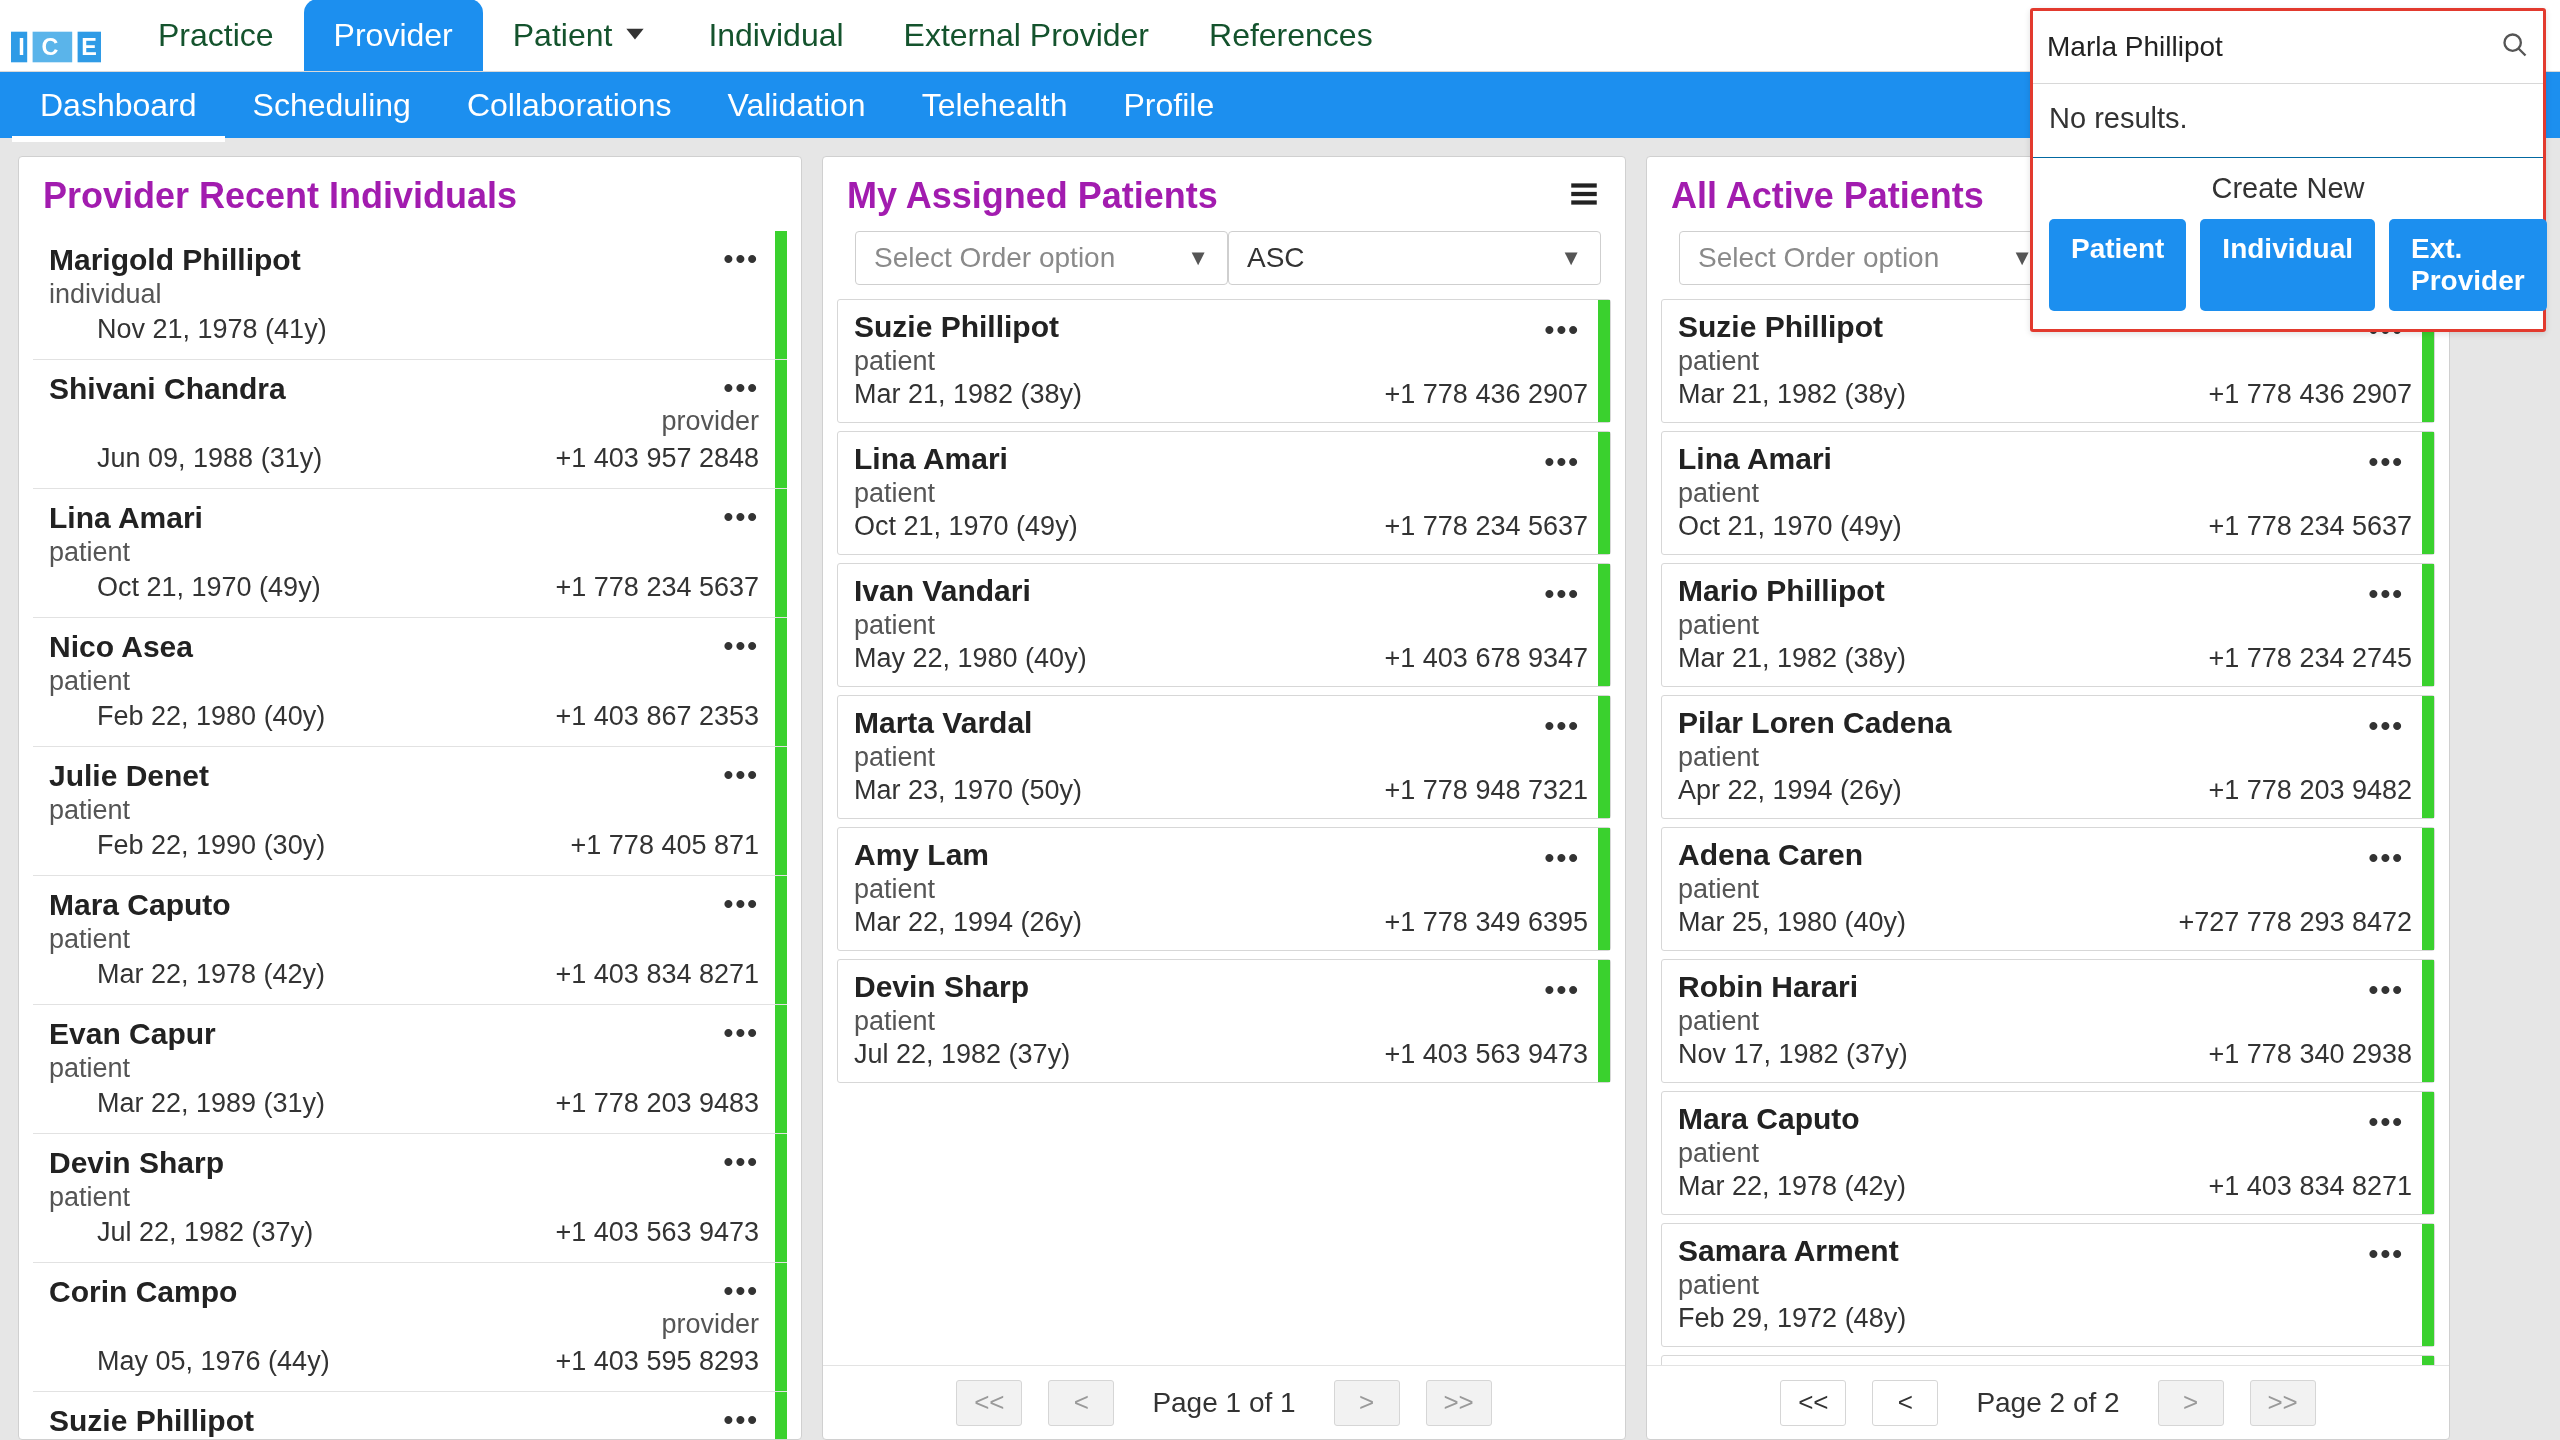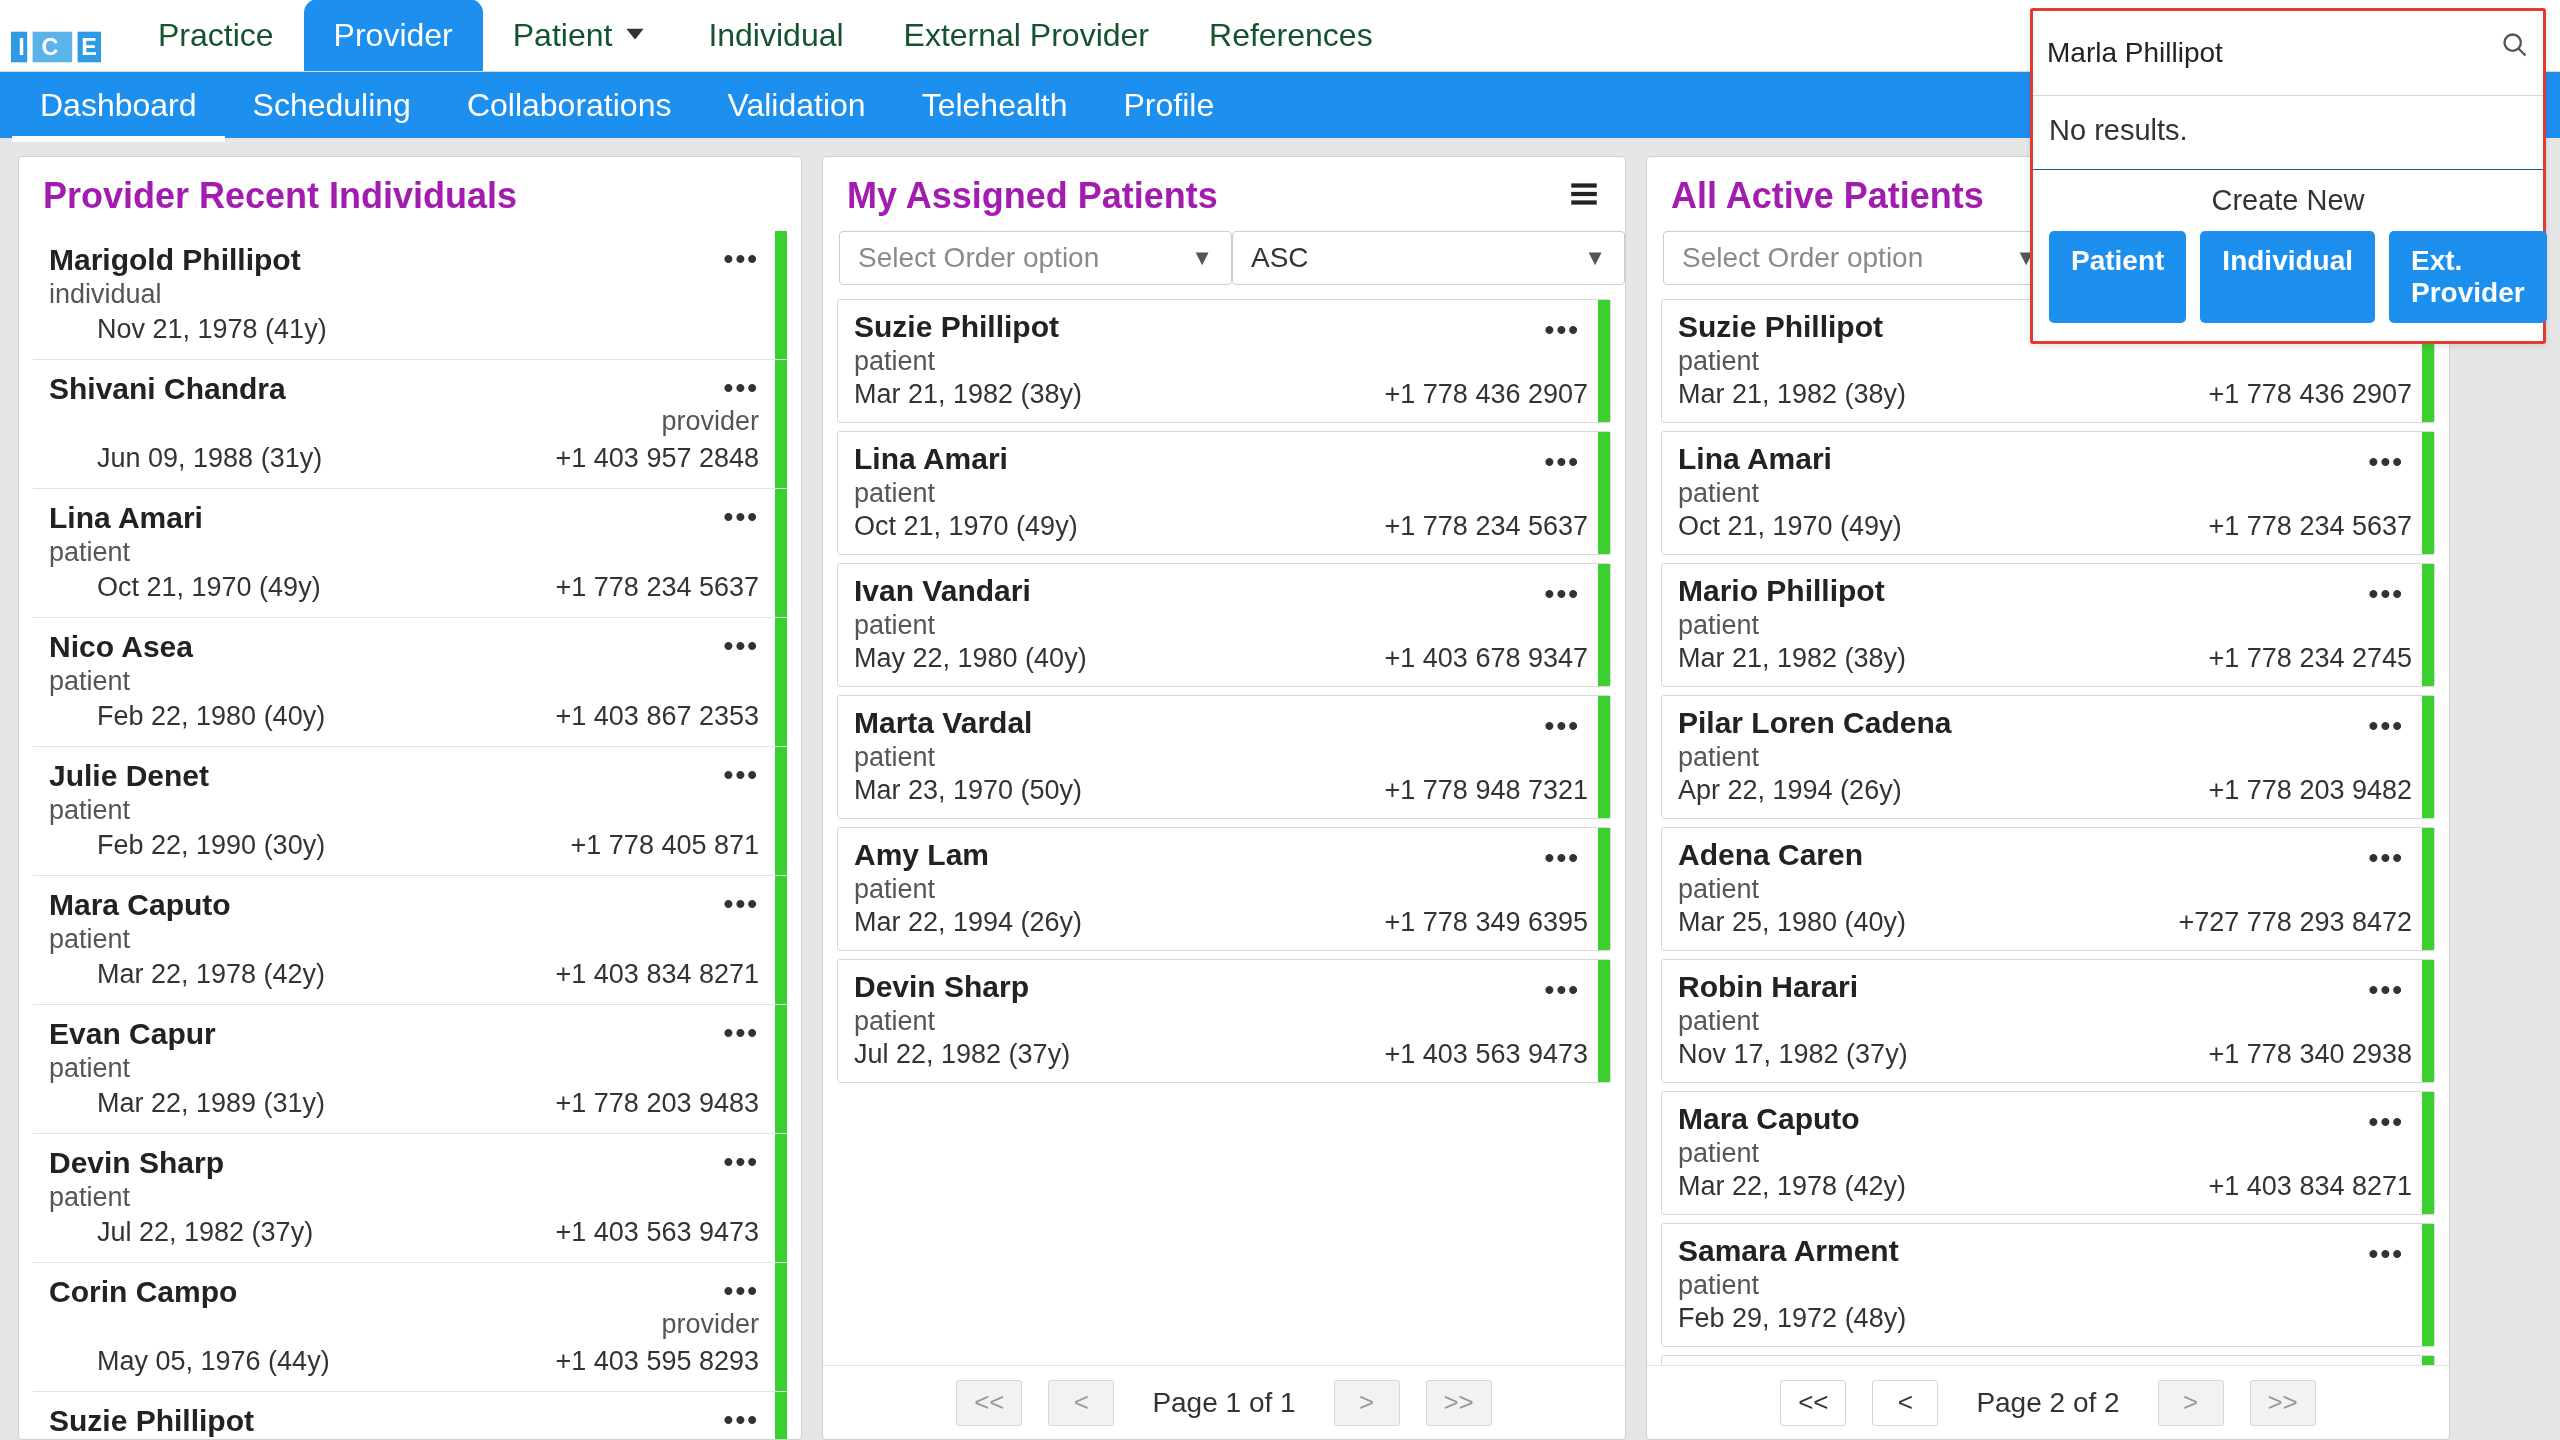--- a/index.html
+++ b/index.html
@@ -36,21 +36,21 @@
   .workspace { padding:18px 18px 0 18px; display:flex; gap:20px; height:calc(1440px - 72px - 66px); }
   .panel { background:#fff; border:1px solid #d0d0d0; border-radius:4px; display:flex; flex-direction:column; min-width:0; }
   .panel.col1 { width:784px; }
   .panel.col2 { width:804px; }
   .panel.col3 { width:804px; }
 
   .panel-header { display:flex; align-items:center; justify-content:space-between; padding:18px 24px 14px 24px; }
   .panel-title { font-size:36px; font-weight:700; color:#a21caf; }
   .hamburger svg { width:34px; height:34px; }
 
-  .filter-row { display:flex; padding:0 0 14px 16px; }
+  .filter-row { display:flex; padding:0 24px 14px 16px;margin-left:16px; }
   .select-box {
     flex:1; height:54px; border:1px solid #cfcfcf; border-radius:4px; background:#fff;
     display:flex; align-items:center; justify-content:space-between; padding:0 18px; color:#8a8a8a; font-size:28px;
   }
   .select-small { width:150px; color:#333; }
   .select-box .tri { font-size:22px; color:#555; }
 
   .list { flex:1; overflow:hidden; padding:0 14px; }
   .card {
     border:1px solid #d7d7d7; border-radius:3px; margin-bottom:8px; position:relative; padding:10px 22px 12px 16px;
@@ -77,21 +77,21 @@
   .pager { height:74px; border-top:1px solid #e3e3e3; display:flex; align-items:center; justify-content:center; gap:26px; }
   .pg-btn { min-width:66px; height:46px; border:1px solid #d6d6d6; background:#f2f2f2; color:#9a9a9a; display:flex; align-items:center; justify-content:center; font-size:26px; border-radius:3px; }
   .pg-btn.enabled { background:#fff; color:#333; cursor:pointer; }
   .pg-label { font-size:28px; color:#333; padding:0 12px; }
 
   
   .search-pop {
     position:absolute; top:8px; right:14px; width:516px; background:#fff; border:3px solid #e23a2e;
     border-radius:3px; z-index:50; box-shadow:0 2px 6px rgba(0,0,0,.12);
   }
-  .search-input-row { display:flex; padding:20px 14px; }
+  .search-input-row { display:flex; align-items:center; padding:14px 14px; }
   .search-input { flex:1; border:none; outline:none; font-size:28px; color:#222; height:44px; }
   .search-icon svg { width:28px; height:28px; stroke:#555; fill:none; stroke-width:2; }
   .search-sep { height:1px; background:#d8d8d8; }
   .no-results { padding:18px 16px 22px 16px; font-size:29px; color:#333; }
   .create-head { text-align:center; font-size:29px; color:#333; padding:14px 0 14px 0; border-top:1px solid #0369a1; }
   .create-row { display:flex; gap:14px; padding:0 16px 18px 16px; }
   .create-btn { background:#1c8fef; color:#fff; font-size:28px; font-weight:600; padding:14px 22px; border-radius:5px; cursor:pointer; }
 
   .chev-svg { width:26px; height:26px; }
 </style>

